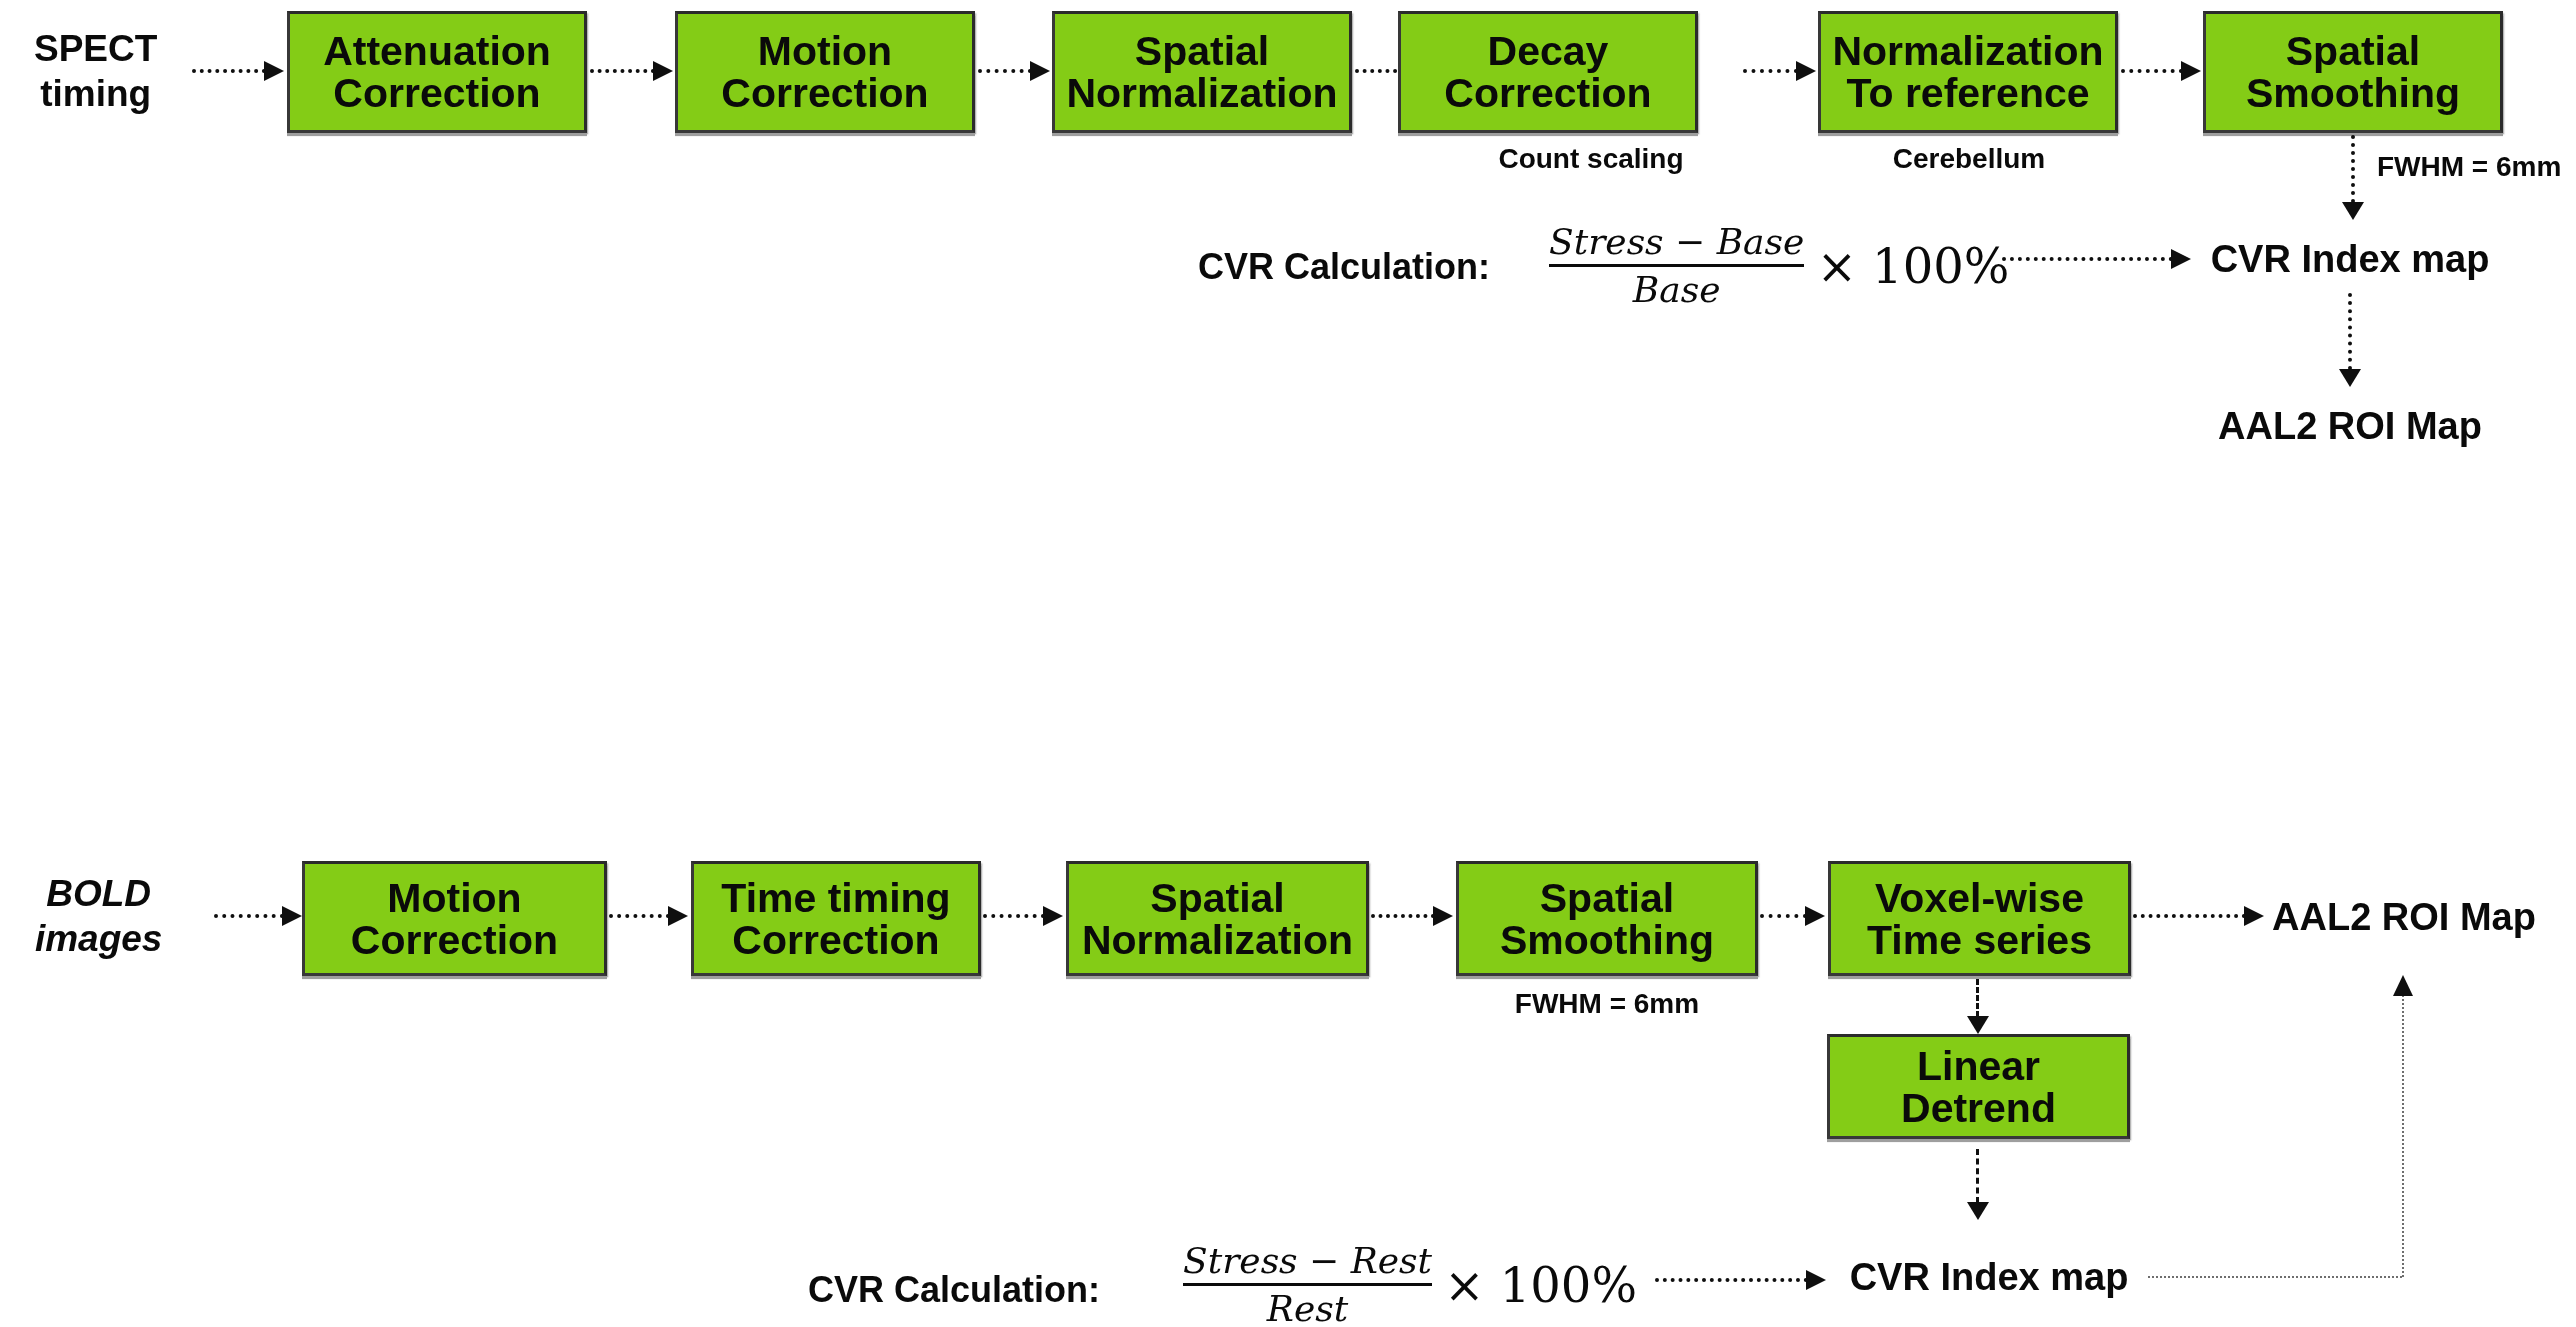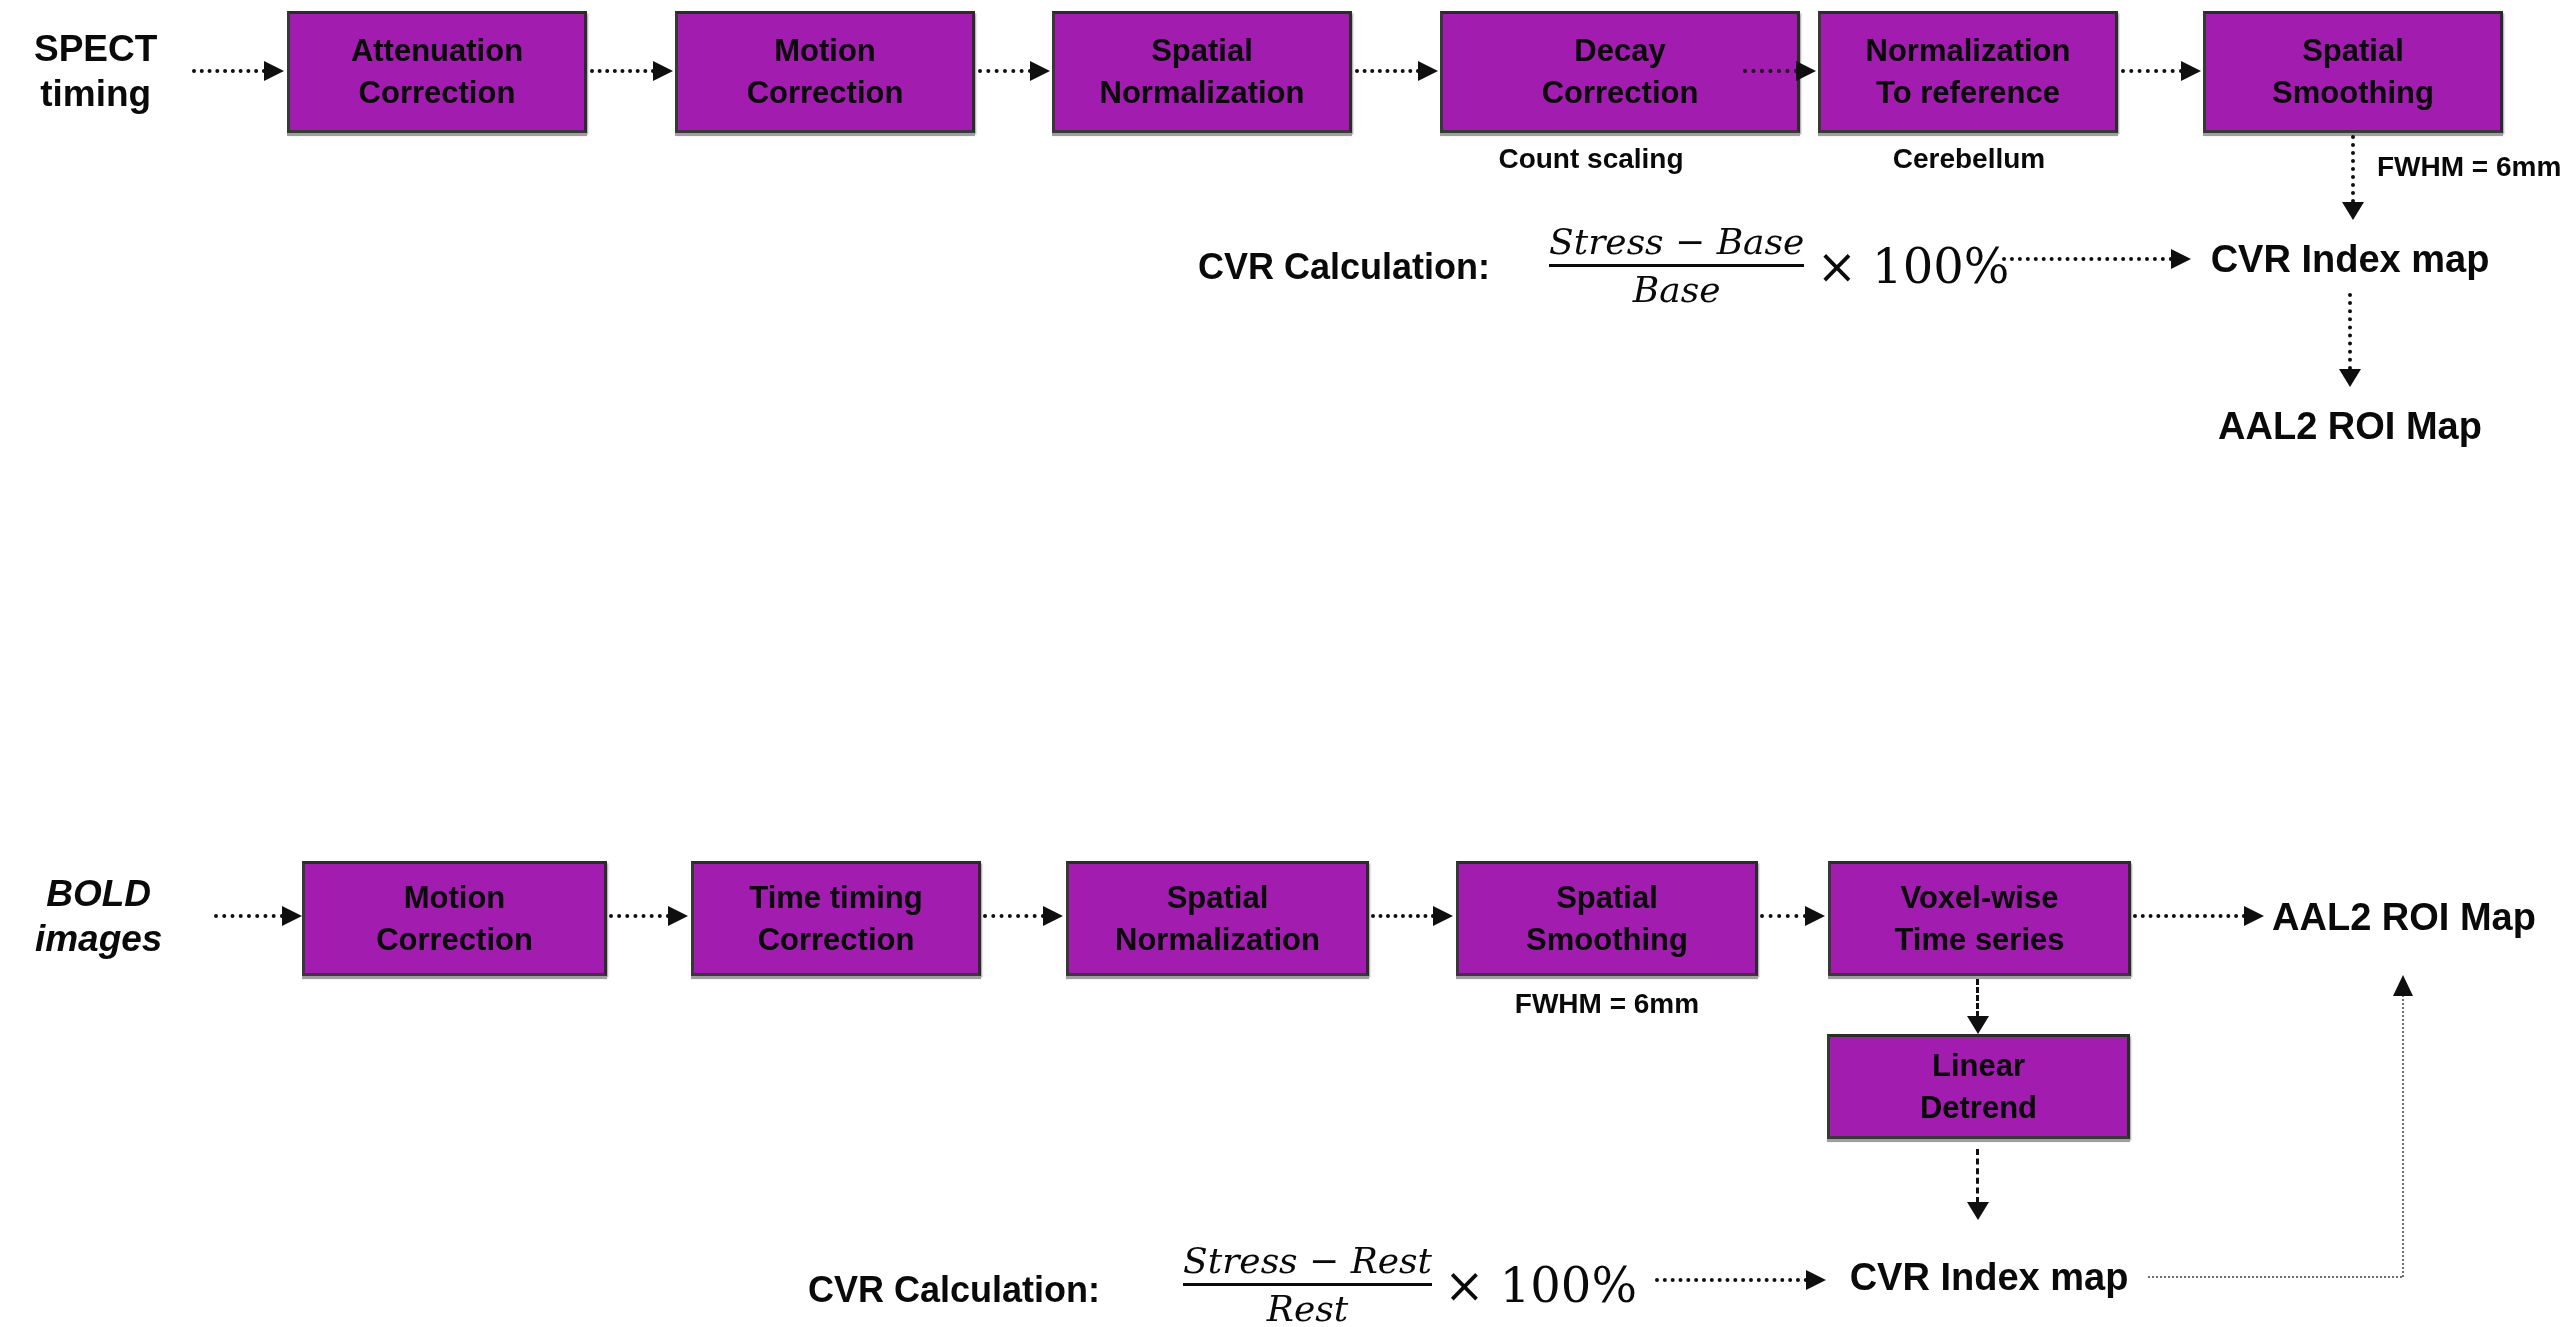--- a/index.html
+++ b/index.html
@@ -8,28 +8,28 @@
     width:2576px;height:1327px;
     background:#ffffff;
     font-family:"Liberation Sans", sans-serif;
     color:#0a0a0a;
     overflow:hidden;
   }
   
   .pbox{
     position:absolute;
     box-sizing:border-box;
-    background:#a21caf;
+    background:#84cc16;
     border:3.1px solid #383838;
     border-top-color:#2b2b2b;
     border-right-color:#2b2b2b;
     box-shadow:0 3.1px 0 #9e9e9e, 2.3px 2.3px 1.5px rgba(90,90,90,.45);
     display:flex;align-items:center;justify-content:center;
     text-align:center;
-    font-weight:bold;font-size:31px;line-height:42px;
+    font-weight:bold;font-size:41px;line-height:42px;
   }
   .pre{white-space:pre-line;}
   
   .srclabel{
     position:absolute;text-align:center;
     font-weight:bold;font-size:37px;line-height:45px;
   }
   
   .biglabel{
     position:absolute;text-align:center;
@@ -108,21 +108,21 @@
   </div>
 
   <div class="pbox pre" style="left:1052px;top:10.8px;width:300px;height:122px;">Spatial
 Normalization</div>
 
   <div class="harrow" style="left:1355px;top:61px;width:83px;">
     <div class="line"></div>
     <div class="head"></div>
   </div>
 
-  <div class="pbox pre" style="left:1440px;top:10.8px;width:360px;height:122px;">Decay
+  <div class="pbox pre" style="left:1398px;top:10.8px;width:300px;height:122px;">Decay
 Correction</div>
   <div class="sublabel" style="left:1437px;top:143px;width:308px;">Count scaling</div>
 
   <div class="harrow" style="left:1743px;top:61px;width:73px;">
     <div class="line"></div>
     <div class="head"></div>
   </div>
 
   <div class="pbox pre" style="left:1818px;top:10.8px;width:300px;height:122px;">Normalization
 To reference</div>

